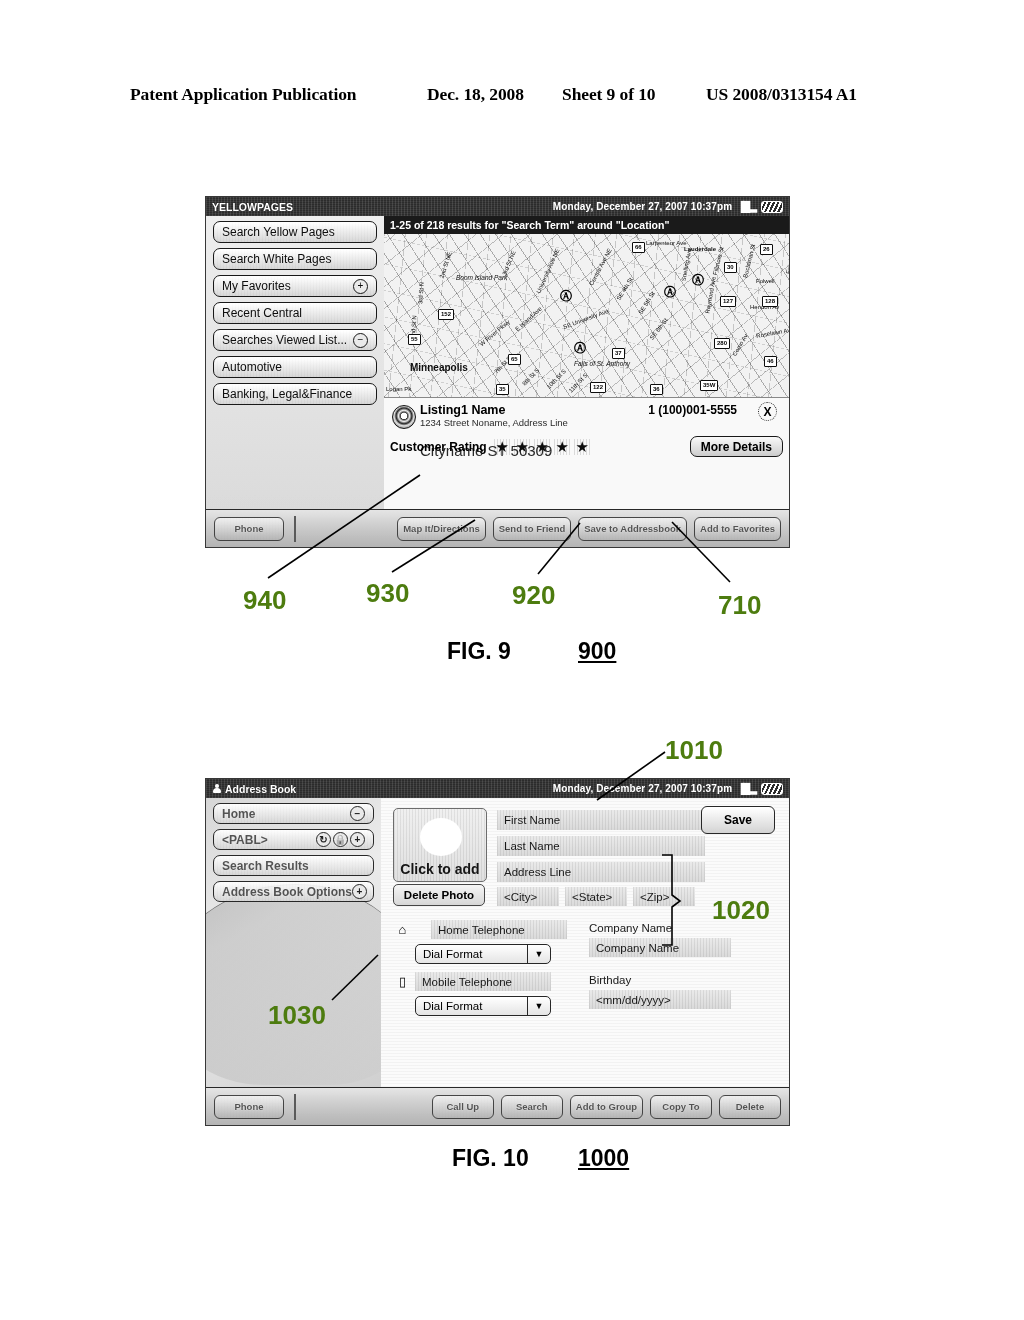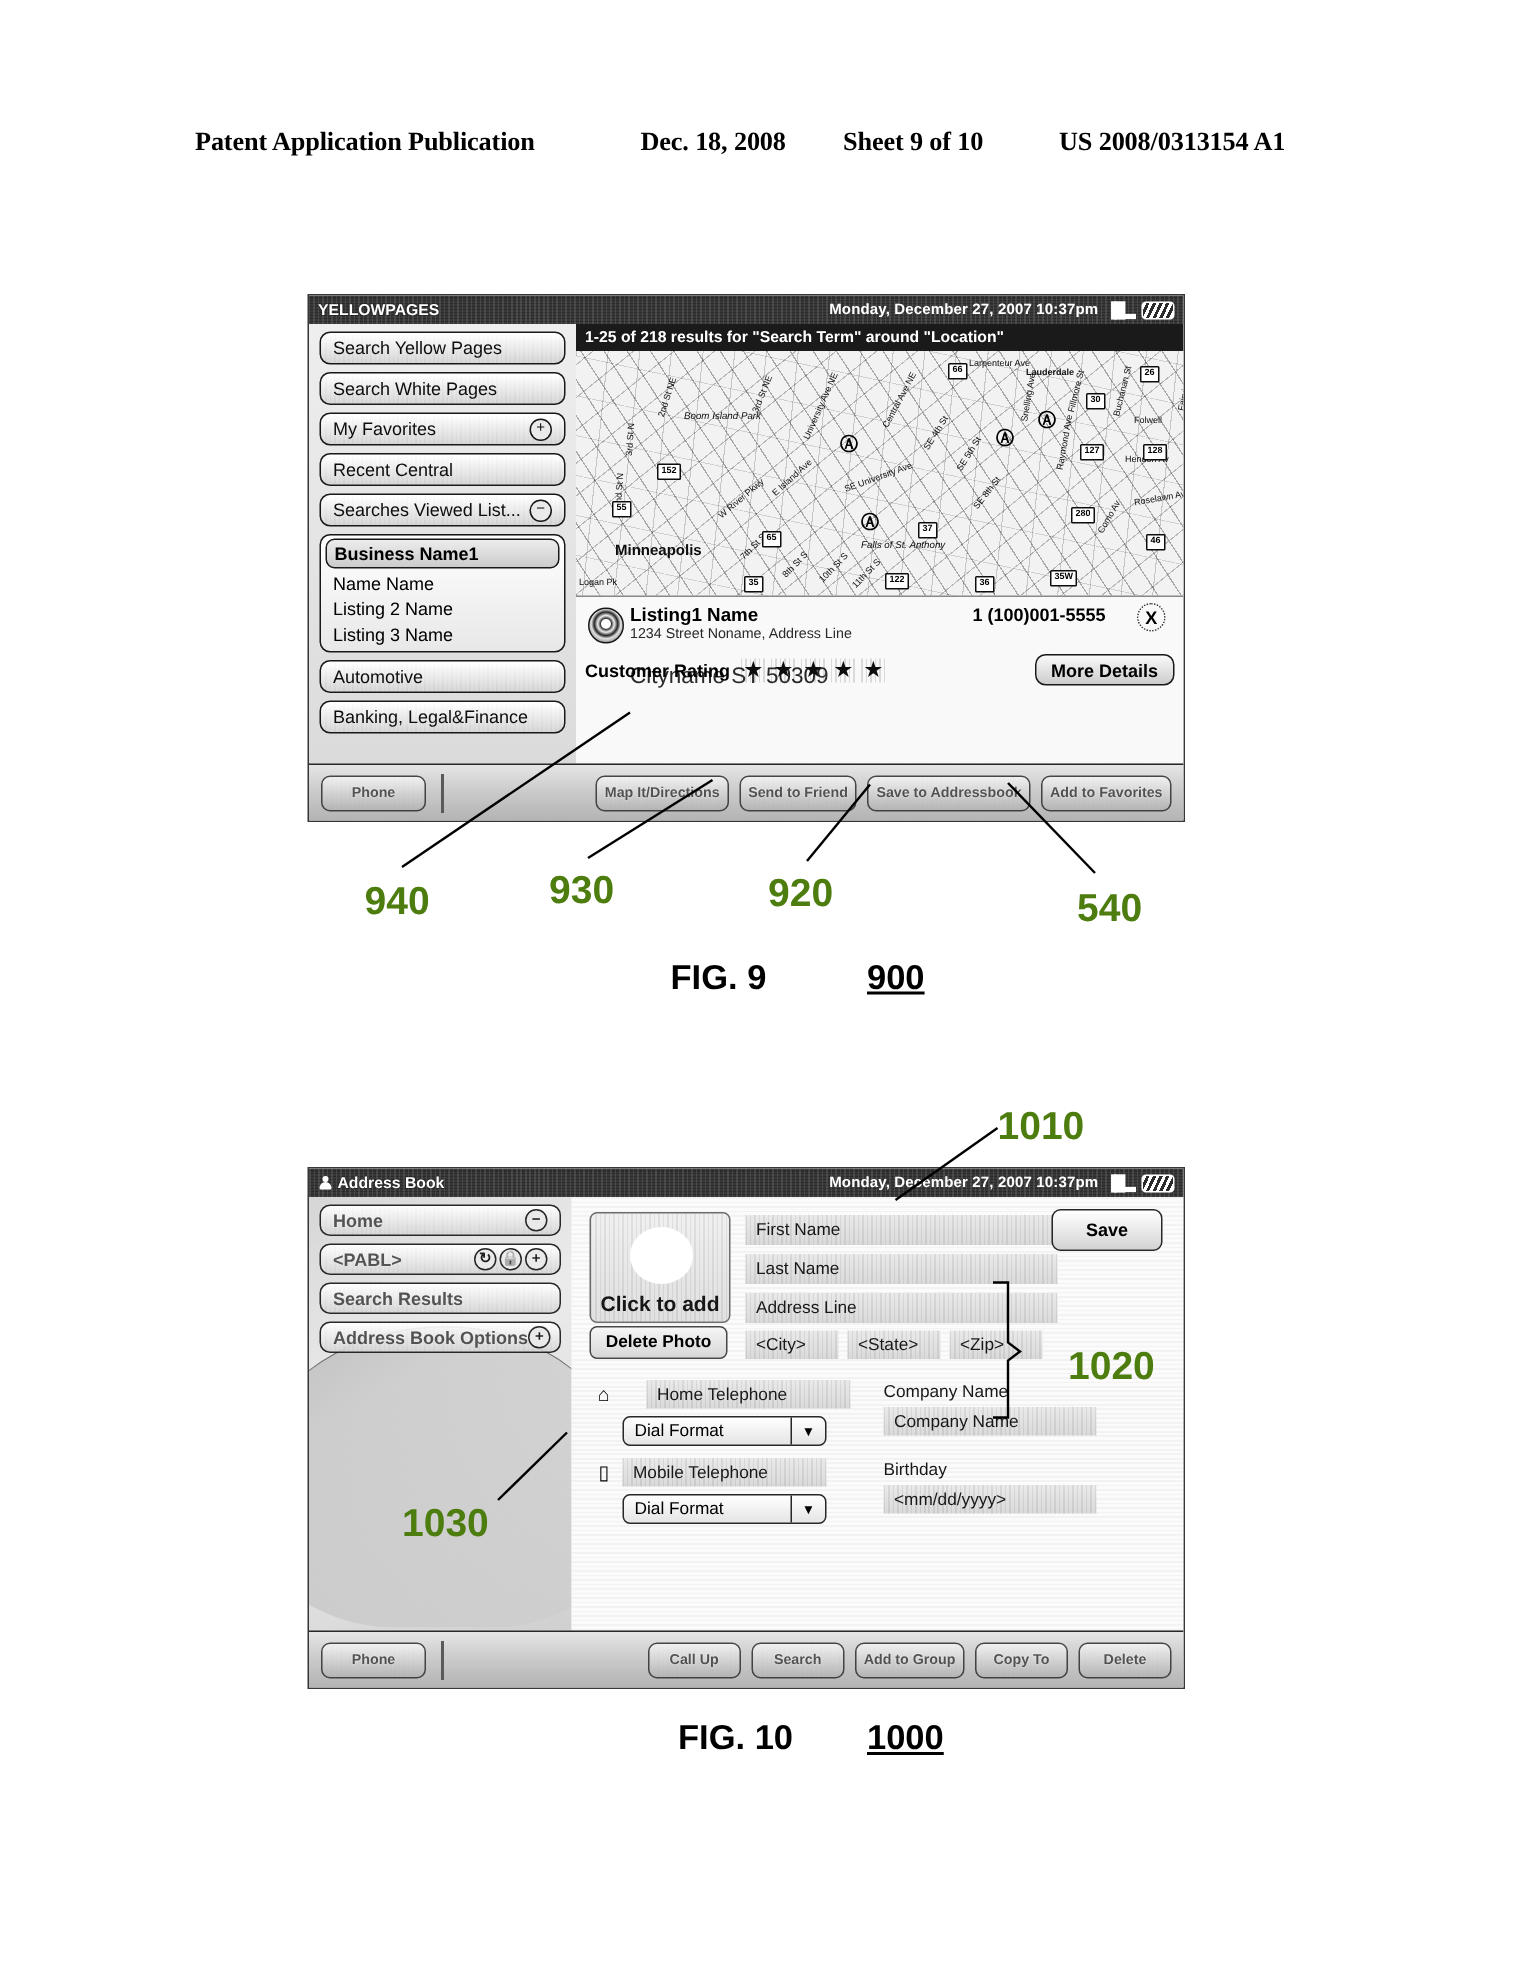--- a/index.html
+++ b/index.html
@@ -599,26 +599,20 @@
     <div class="pill">
       <span>Recent Central</span>
     </div>
     <div class="pill">
       <span>Searches Viewed List...</span>
       <span class="pill-ic">
           <span class="circ-ic">−</span>
         </span>
     </div>
 
-    <div class="sublist">
-      <div class="subitem selected">Business Name1</div>
-      <div class="subitem">Name Name</div>
-      <div class="subitem">Listing 2 Name</div>
-      <div class="subitem">Listing 3 Name</div>
-    </div>
 
     <div class="pill">
       <span>Automotive</span>
     </div>
     <div class="pill">
       <span>Banking, Legal&amp;Finance</span>
     </div>
   </div>
 
   <div class="content">
@@ -718,21 +712,21 @@
     </div>
     <div class="softkey">
       <span>Add to Favorites</span>
     </div>
   </div>
 </div>
 
 <div class="ref" style="left:243px; top:585px;">940</div>
 <div class="ref" style="left:366px; top:578px;">930</div>
 <div class="ref" style="left:512px; top:580px;">920</div>
-<div class="ref" style="left:718px; top:590px;">540</div>
+<div class="ref" style="left:718px; top:590px;">710</div>
 
 <div class="figcap" style="left:447px; top:638px;">FIG. 9</div>
 <div class="figcap" style="left:578px; top:638px; text-decoration:underline;">900</div>
 
 <div class="device noise-bg" id="fig10">
 
   <div class="titlebar">
     <span class="tb-left">
       <span class="person-icon"></span>
       <span>Address Book</span>

